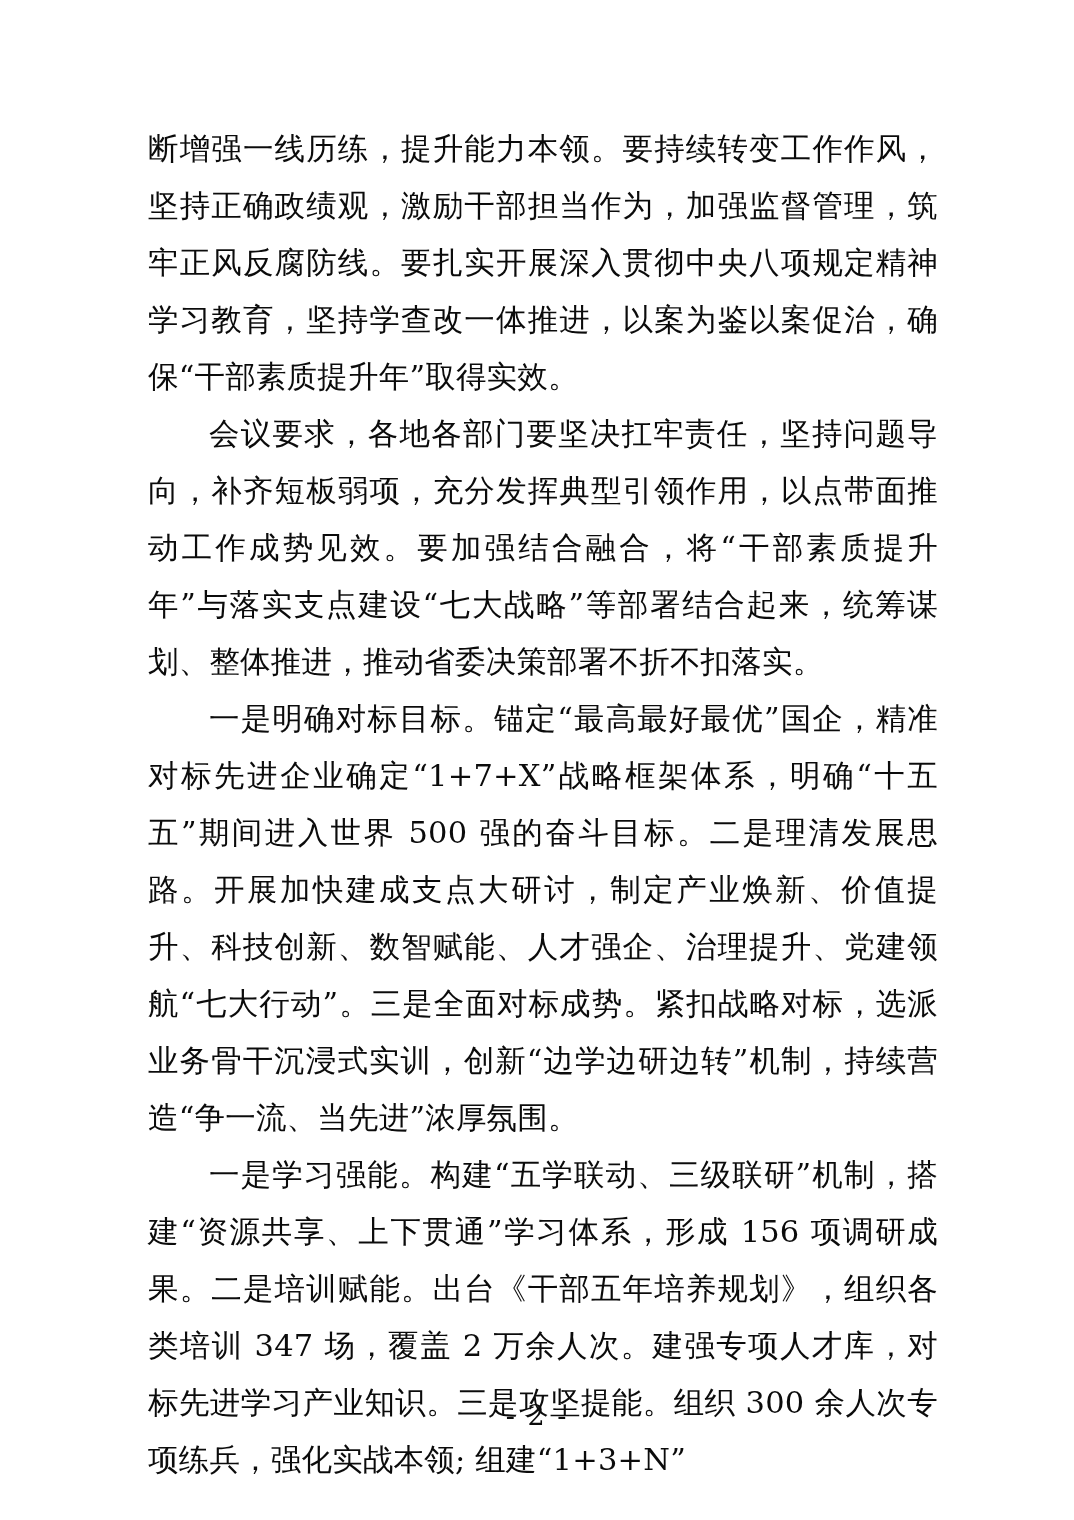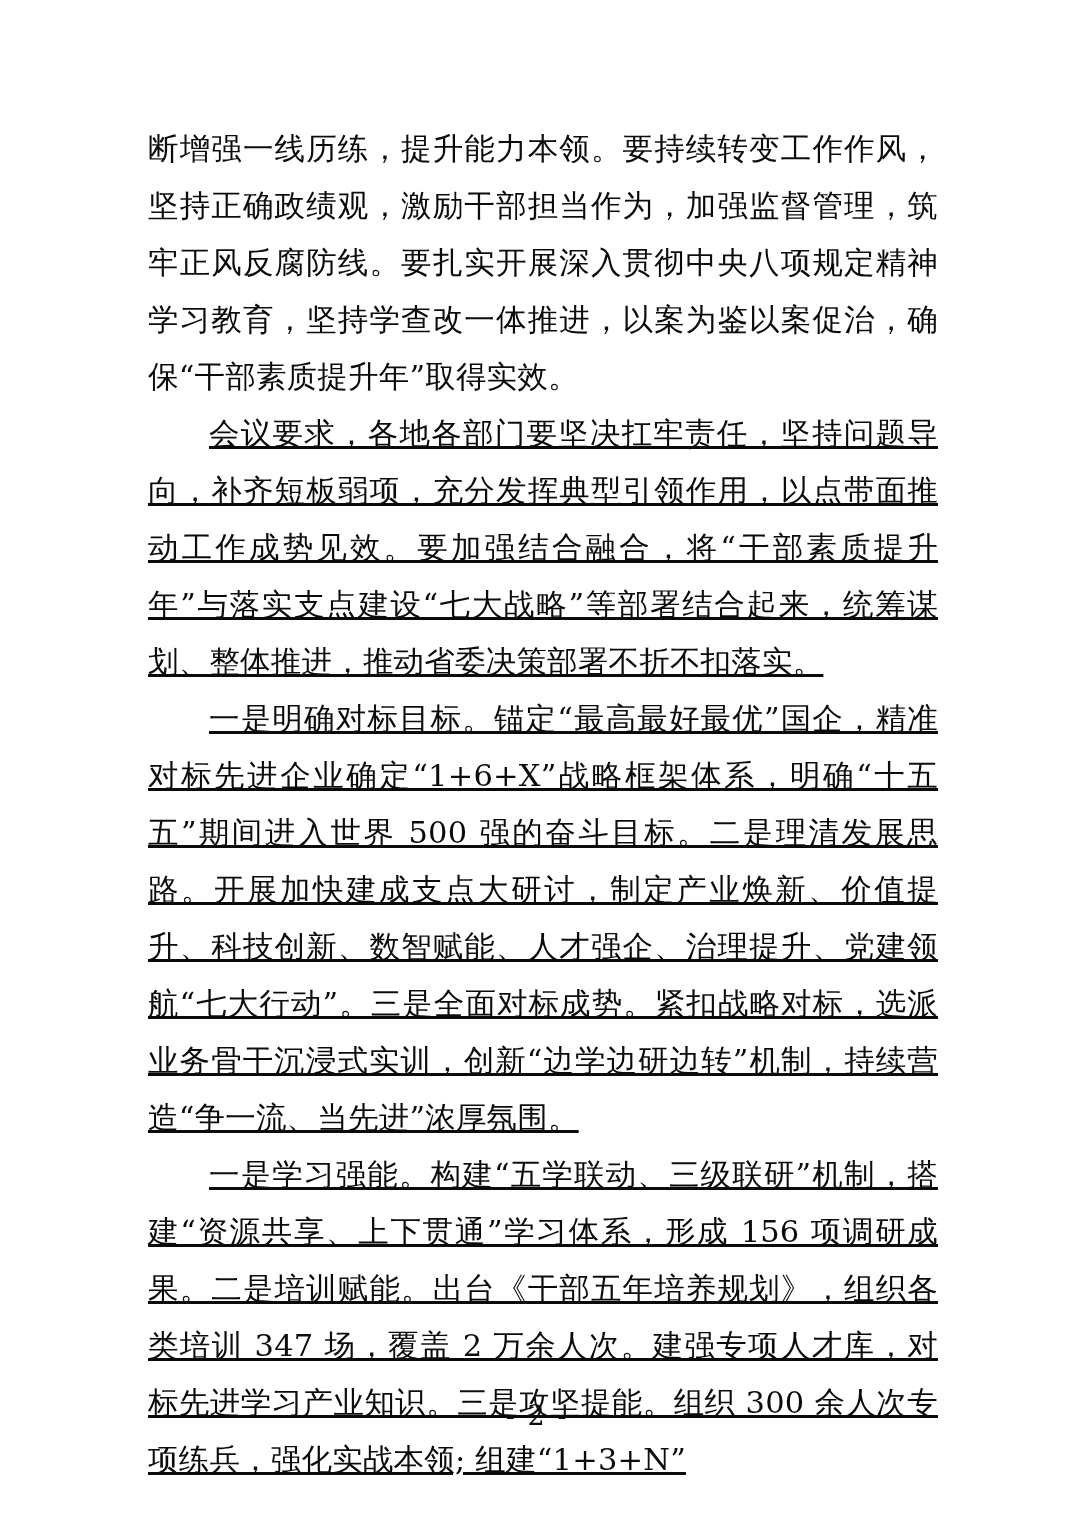--- a/index.html
+++ b/index.html
@@ -29,38 +29,37 @@
     line-height: 57px;
     color: #0b0b0b;
     text-align: justify;
     text-justify: inter-ideograph;
     letter-spacing: 0.2px;
     margin: 0;
     text-indent: 0;
   }
   .para.indent {
     text-indent: 61px;
-    text-decoration: underline;
   }
   .footer {
     position: absolute;
     left: 0;
     top: 1400px;
     width: 1074px;
     text-align: center;
     font-size: 27px;
     color: #0b0b0b;
     font-family: "DejaVu Serif", "Liberation Serif", serif;
     letter-spacing: 2px;
   }
 </style>
 </head>
 <body>
 
 <div class="page">
   <div class="content">
     <p class="para">断增强一线历练，提升能力本领。要持续转变工作作风，坚持正确政绩观，激励干部担当作为，加强监督管理，筑牢正风反腐防线。要扎实开展深入贯彻中央八项规定精神学习教育，坚持学查改一体推进，以案为鉴以案促治，确保“干部素质提升年”取得实效。</p>
     <p class="para indent">会议要求，各地各部门要坚决扛牢责任，坚持问题导向，补齐短板弱项，充分发挥典型引领作用，以点带面推动工作成势见效。要加强结合融合，将“干部素质提升年”与落实支点建设“七大战略”等部署结合起来，统筹谋划、整体推进，推动省委决策部署不折不扣落实。</p>
-    <p class="para indent">一是明确对标目标。锚定“最高最好最优”国企，精准对标先进企业确定“1+6+X”战略框架体系，明确“十五五”期间进入世界 500 强的奋斗目标。二是理清发展思路。开展加快建成支点大研讨，制定产业焕新、价值提升、科技创新、数智赋能、人才强企、治理提升、党建领航“七大行动”。三是全面对标成势。紧扣战略对标，选派业务骨干沉浸式实训，创新“边学边研边转”机制，持续营造“争一流、当先进”浓厚氛围。</p>
+    <p class="para indent">一是明确对标目标。锚定“最高最好最优”国企，精准对标先进企业确定“1+7+X”战略框架体系，明确“十五五”期间进入世界 500 强的奋斗目标。二是理清发展思路。开展加快建成支点大研讨，制定产业焕新、价值提升、科技创新、数智赋能、人才强企、治理提升、党建领航“七大行动”。三是全面对标成势。紧扣战略对标，选派业务骨干沉浸式实训，创新“边学边研边转”机制，持续营造“争一流、当先进”浓厚氛围。</p>
     <p class="para indent">一是学习强能。构建“五学联动、三级联研”机制，搭建“资源共享、上下贯通”学习体系，形成 156 项调研成果。二是培训赋能。出台《干部五年培养规划》，组织各类培训 347 场，覆盖 2 万余人次。建强专项人才库，对标先进学习产业知识。三是攻坚提能。组织 300 余人次专项练兵，强化实战本领; 组建“1+3+N”</p>
   </div>
   <div class="footer">- 2 -</div>
 </div>
 
 </body></html>

